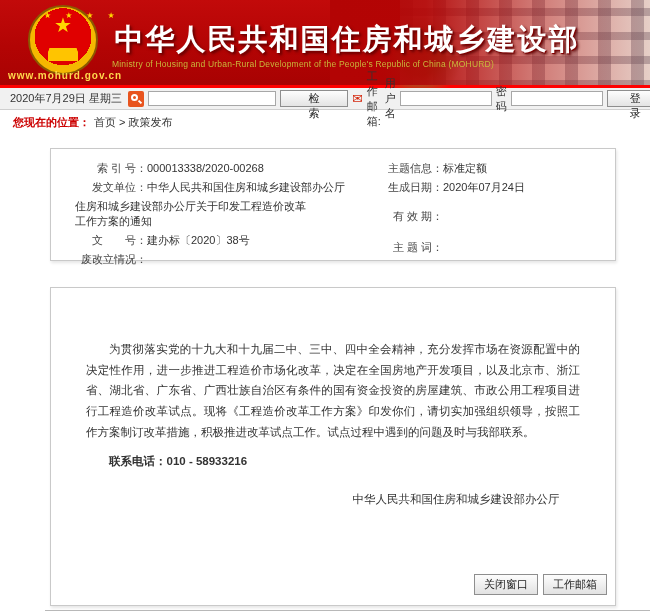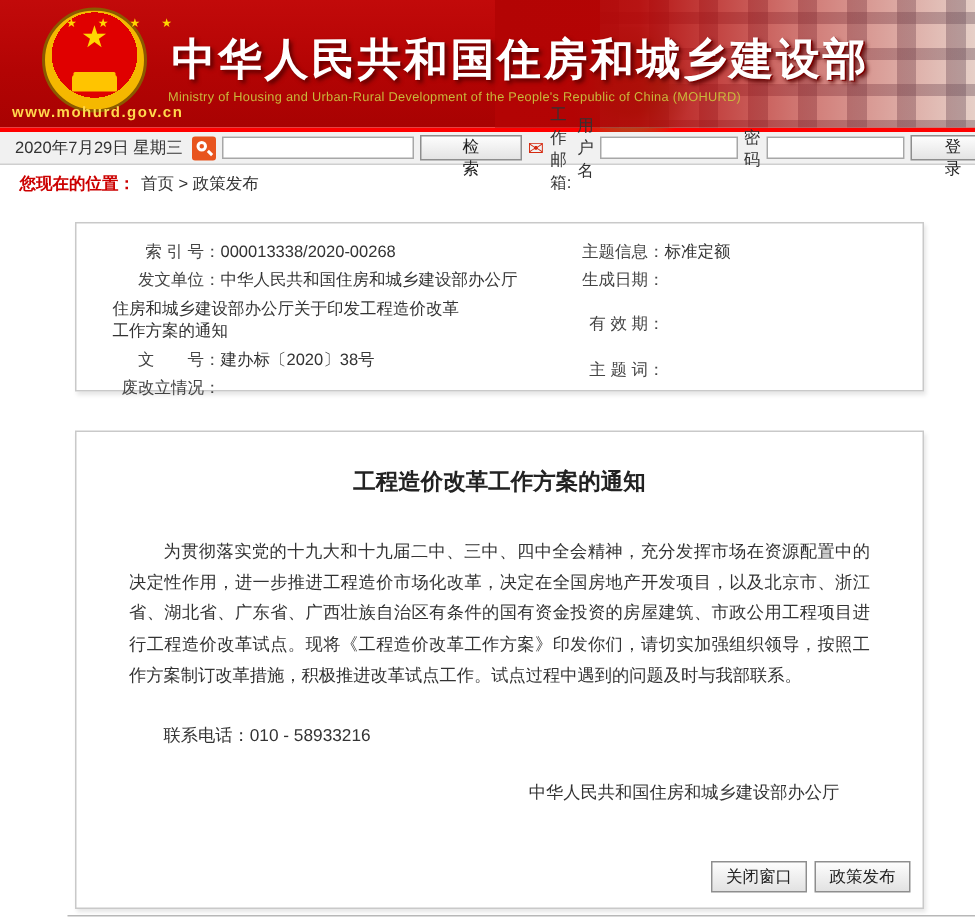--- a/index.html
+++ b/index.html
@@ -73,21 +73,21 @@
   .meta-value { flex:1; color:#333; max-width:232px; }
   .meta-right .meta-label { flex:0 0 62px; }
   .mr-gap1 { margin-top:14px; }
   .mr-gap2 { margin-top:16px; }
 
   
   .doc-card { top:287px; height:319px; padding:24px 35px 0 35px; font-size:11.5px; color:#333; }
   .doc-title { text-align:center; font-weight:bold; font-size:15px; line-height:19px; color:#222; }
   .salutation { margin-top:46px; line-height:1.8; }
   .doc-body { margin-top:27px; line-height:1.8; text-indent:2em; text-align:justify; }
-  .contact { margin-top:20px; text-indent:2em; line-height:1.8; }
+  .contact { margin-top:9px; text-indent:2em; line-height:1.8;font-weight:bold; }
   .signature { margin-top:18px; margin-left:220px; width:300px; text-align:center; line-height:18px; }
   .doc-buttons { position:absolute; right:8px; bottom:10px; display:flex; gap:5px; }
   .doc-btn { border:1px solid #8e8e8e; background:linear-gradient(#fdfdfd,#e2e2e2);
     font-size:11px; color:#222; padding:2px 9px; cursor:pointer;
     font-family:"Liberation Sans","DejaVu Sans",sans-serif;margin-top:46px; }
 
   .footer-line { position:absolute; left:45px; right:0; top:610px; border-top:1px solid #b8b8b8; }
 </style>
 </head>
 <body>
@@ -157,43 +157,43 @@
         <span class="meta-value"></span>
       </div>
     </div>
     <div class="meta-right">
       <div class="meta-row">
         <span class="meta-label">主题信息：</span>
         <span class="meta-value">标准定额</span>
       </div>
       <div class="meta-row">
         <span class="meta-label">生成日期：</span>
+        <span class="meta-value">2020年07月24日</span>
       </div>
       <div class="meta-row mr-gap1">
         <span class="meta-label">有 效 期：</span>
         <span class="meta-value"></span>
       </div>
       <div class="meta-row mr-gap2">
         <span class="meta-label">主 题 词：</span>
         <span class="meta-value"></span>
       </div>
     </div>
   </div>
 </div>
 
 <div class="card doc-card">
   <div class="doc-title">
-    <div>工程造价改革工作方案的通知</div>
   </div>
   <div class="doc-body">为贯彻落实党的十九大和十九届二中、三中、四中全会精神，充分发挥市场在资源配置中的决定性作用，进一步推进工程造价市场化改革，决定在全国房地产开发项目，以及北京市、浙江省、湖北省、广东省、广西壮族自治区有条件的国有资金投资的房屋建筑、市政公用工程项目进行工程造价改革试点。现将《工程造价改革工作方案》印发你们，请切实加强组织领导，按照工作方案制订改革措施，积极推进改革试点工作。试点过程中遇到的问题及时与我部联系。</div>
   <div class="contact">联系电话：010 - 58933216</div>
   <div class="signature">
     <div>中华人民共和国住房和城乡建设部办公厅</div>
 
   </div>
 
   <div class="doc-buttons">
     <button class="doc-btn">关闭窗口</button>
-    <button class="doc-btn">政策发布</button>
+    <button class="doc-btn">工作邮箱</button>
   </div>
 </div>
 
 <div class="footer-line"></div>
 
 </body></html>

